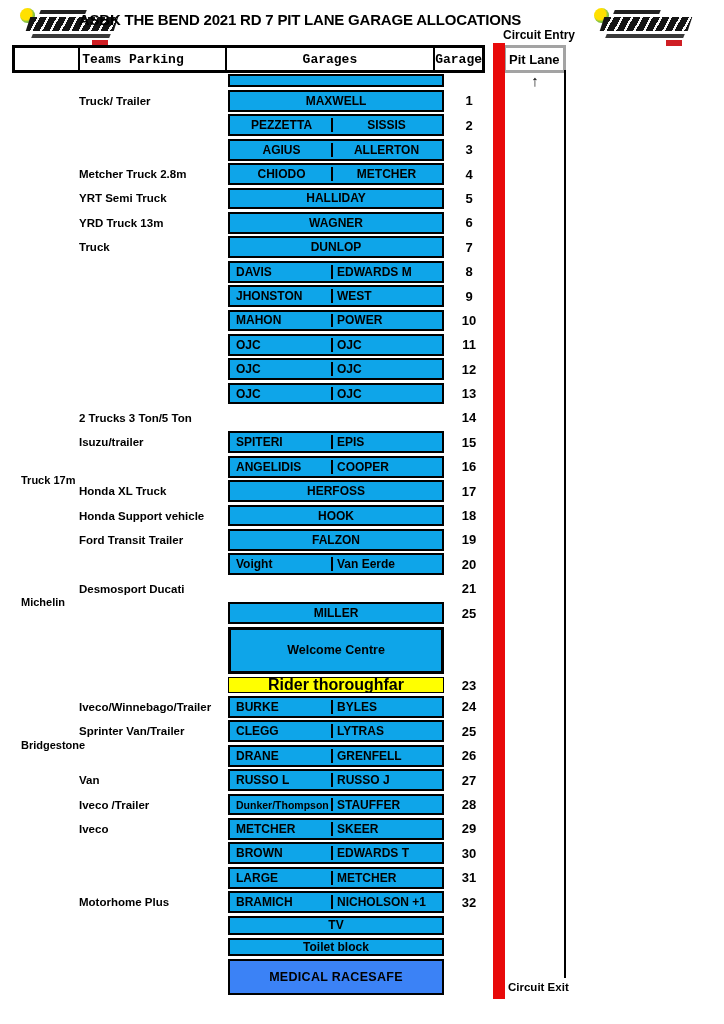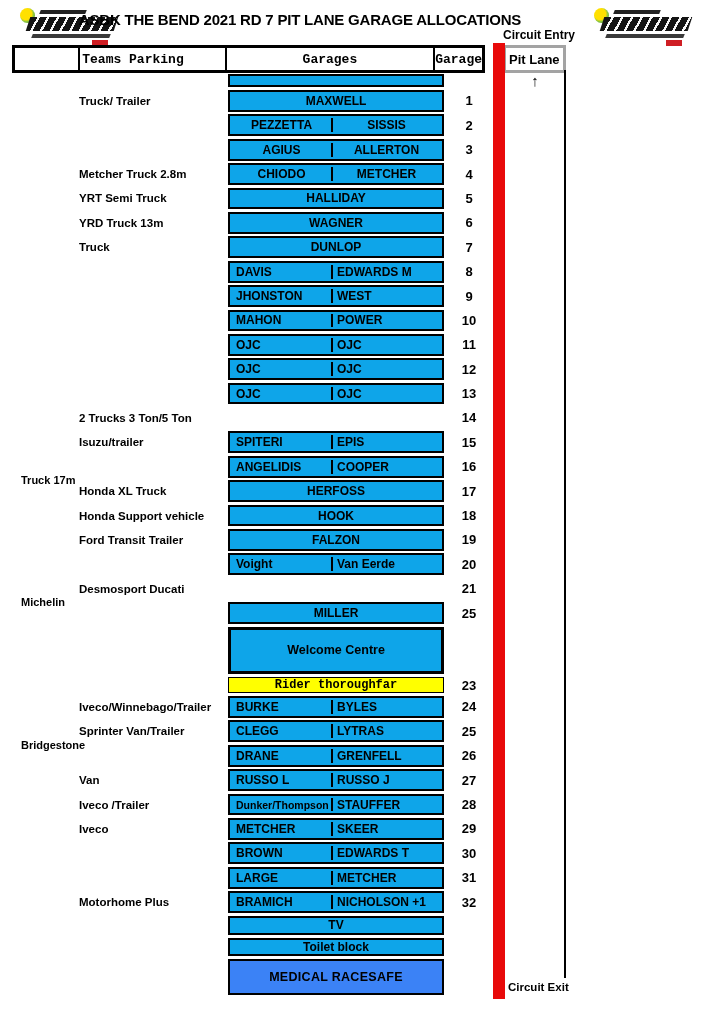--- a/index.html
+++ b/index.html
@@ -60,21 +60,21 @@
         box-sizing:border-box;border:2px solid #000;background:#0ea5e9;display:flex;
         align-items:center;font-size:12px;font-weight:700;}
   .gbox.full{justify-content:center;}
   .gbox.split{padding:2px;}
   .gbox .cl{box-sizing:border-box;width:101px;height:100%;border-right:2px solid #000;
         display:flex;align-items:center;padding-left:4px;white-space:nowrap;overflow:hidden;}
   .gbox .cr{flex:1;height:100%;display:flex;align-items:center;padding-left:4px;
         white-space:nowrap;overflow:hidden;}
   .gbox.ctr .cl,.gbox.ctr .cr{justify-content:center;padding-left:0;}
   .gbox.welcome{border-width:3px;justify-content:center;font-size:12.5px;}
-  .gbox.rider{border-width:1.5px;justify-content:center;font-size:12px;font-weight:600;font-family:Liberation Mono, monospace;}
+  .gbox.rider{border-width:1.5px;justify-content:center;font-size:16px;font-weight:600;}
   .gbox.tvrow,.gbox.toilet{justify-content:center;}
   .gbox.medical{justify-content:center;font-size:12.5px;letter-spacing:0.3px;}
 </style>
 </head>
 <body>
 
 <div class="sheet">
 
   <div class="logo logo-left">
     <div class="splash"></div>

